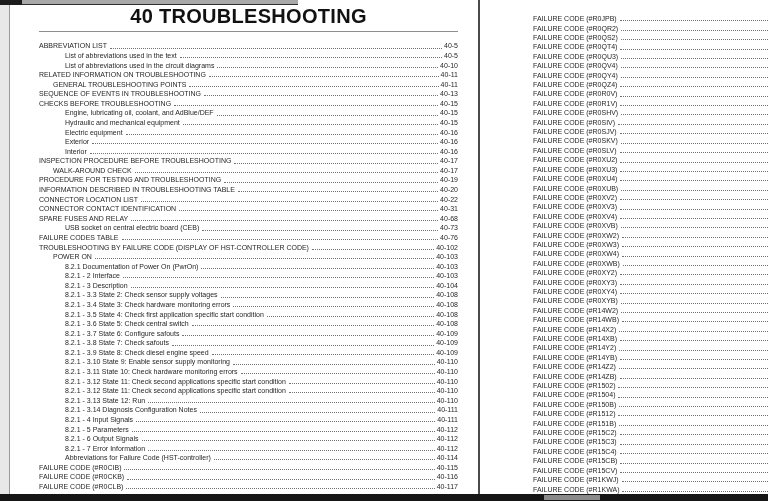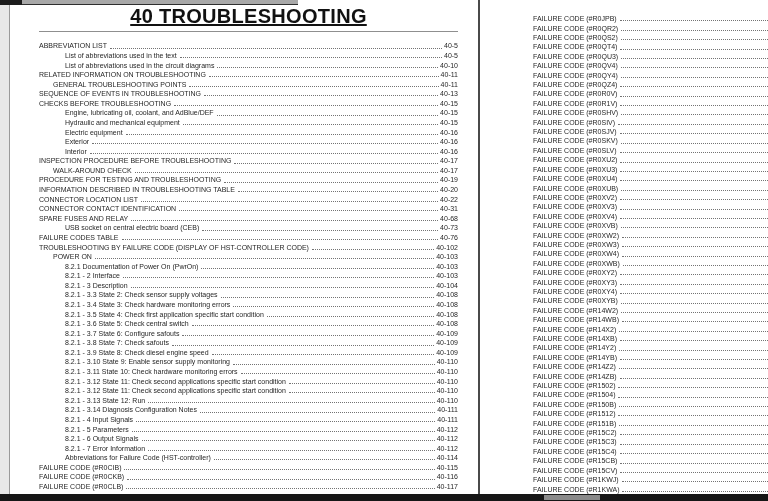--- a/index.html
+++ b/index.html
@@ -14,21 +14,21 @@
 
   
   #edge-black{position:absolute;left:0;top:0;width:22px;height:5px;background:#1c1c1c;z-index:4;}
   #edge-gray{position:absolute;left:22px;top:0;width:276px;height:5px;background:#a8a8a8;border-bottom:1px solid #2e2e2e;box-sizing:border-box;z-index:4;}
 
   
   #scrollbar-track{position:absolute;left:0;top:494px;width:768px;height:7px;background:#161616;z-index:5;}
   #scrollbar-thumb{position:absolute;left:544px;top:1px;width:56px;height:5px;background:#8a8a8a;}
 
   
-  #page-title{margin-top:5px;font-size:20px;line-height:23px;font-weight:bold;letter-spacing:0.3px;text-align:center;color:#111;text-decoration:underline;}
+  #page-title{margin-top:5px;font-size:20px;line-height:23px;font-weight:bold;letter-spacing:0.3px;text-align:center;color:#111;}
   #title-rule{margin-top:3px;border-top:1px solid #8f8f8f;height:0;}
 
   
   #toc-list{margin-top:9px;font-size:7px;color:#262626;}
   .toc-row{display:flex;align-items:flex-end;height:9.58px;overflow:hidden;}
   .fc-row{display:flex;align-items:flex-end;height:9.42px;overflow:hidden;}
   .lab,.pg{line-height:8.2px;white-space:nowrap;}
   .pg{text-align:right;}
   .leader{flex:1 1 auto;min-width:6px;border-bottom:1px dotted #737373;margin:0 2px 2px 3px;}
   .lvl0 .lab{padding-left:0;}

